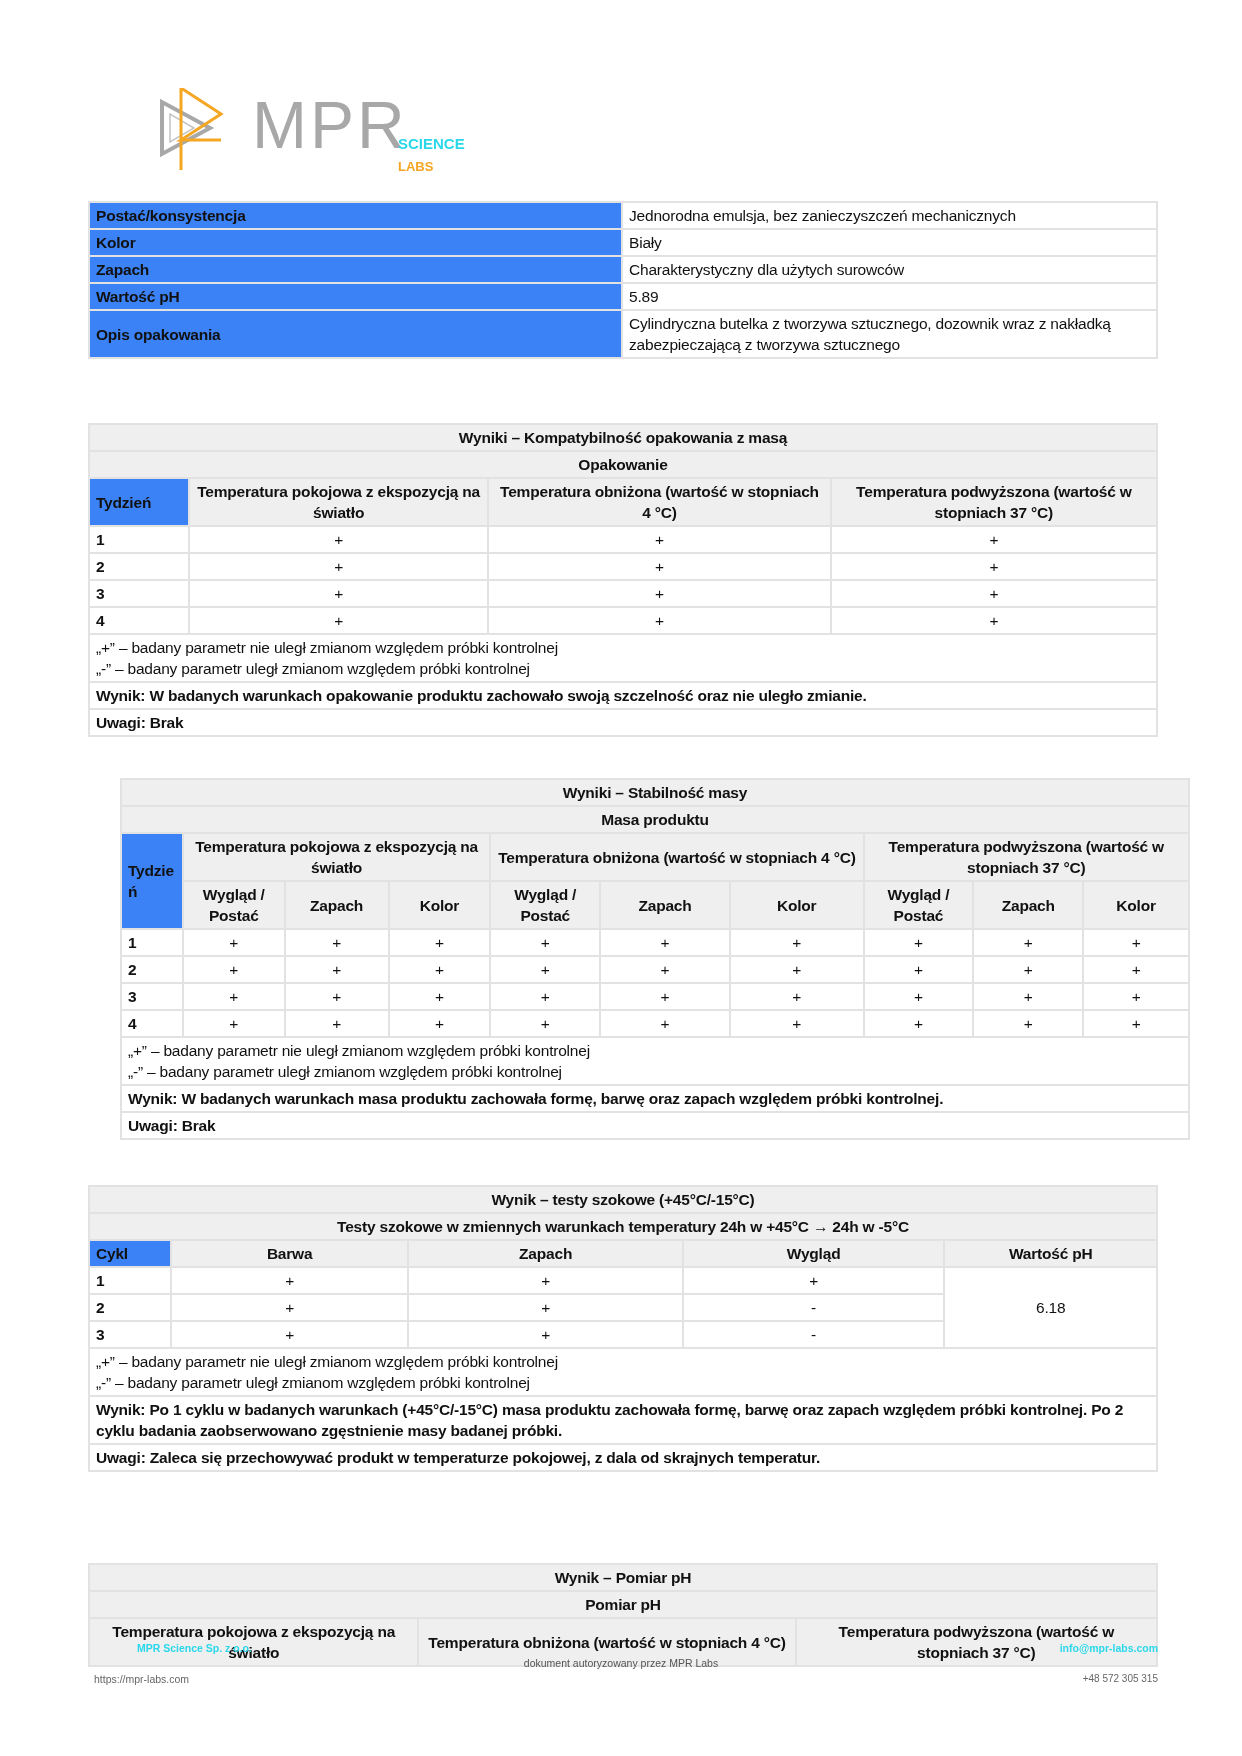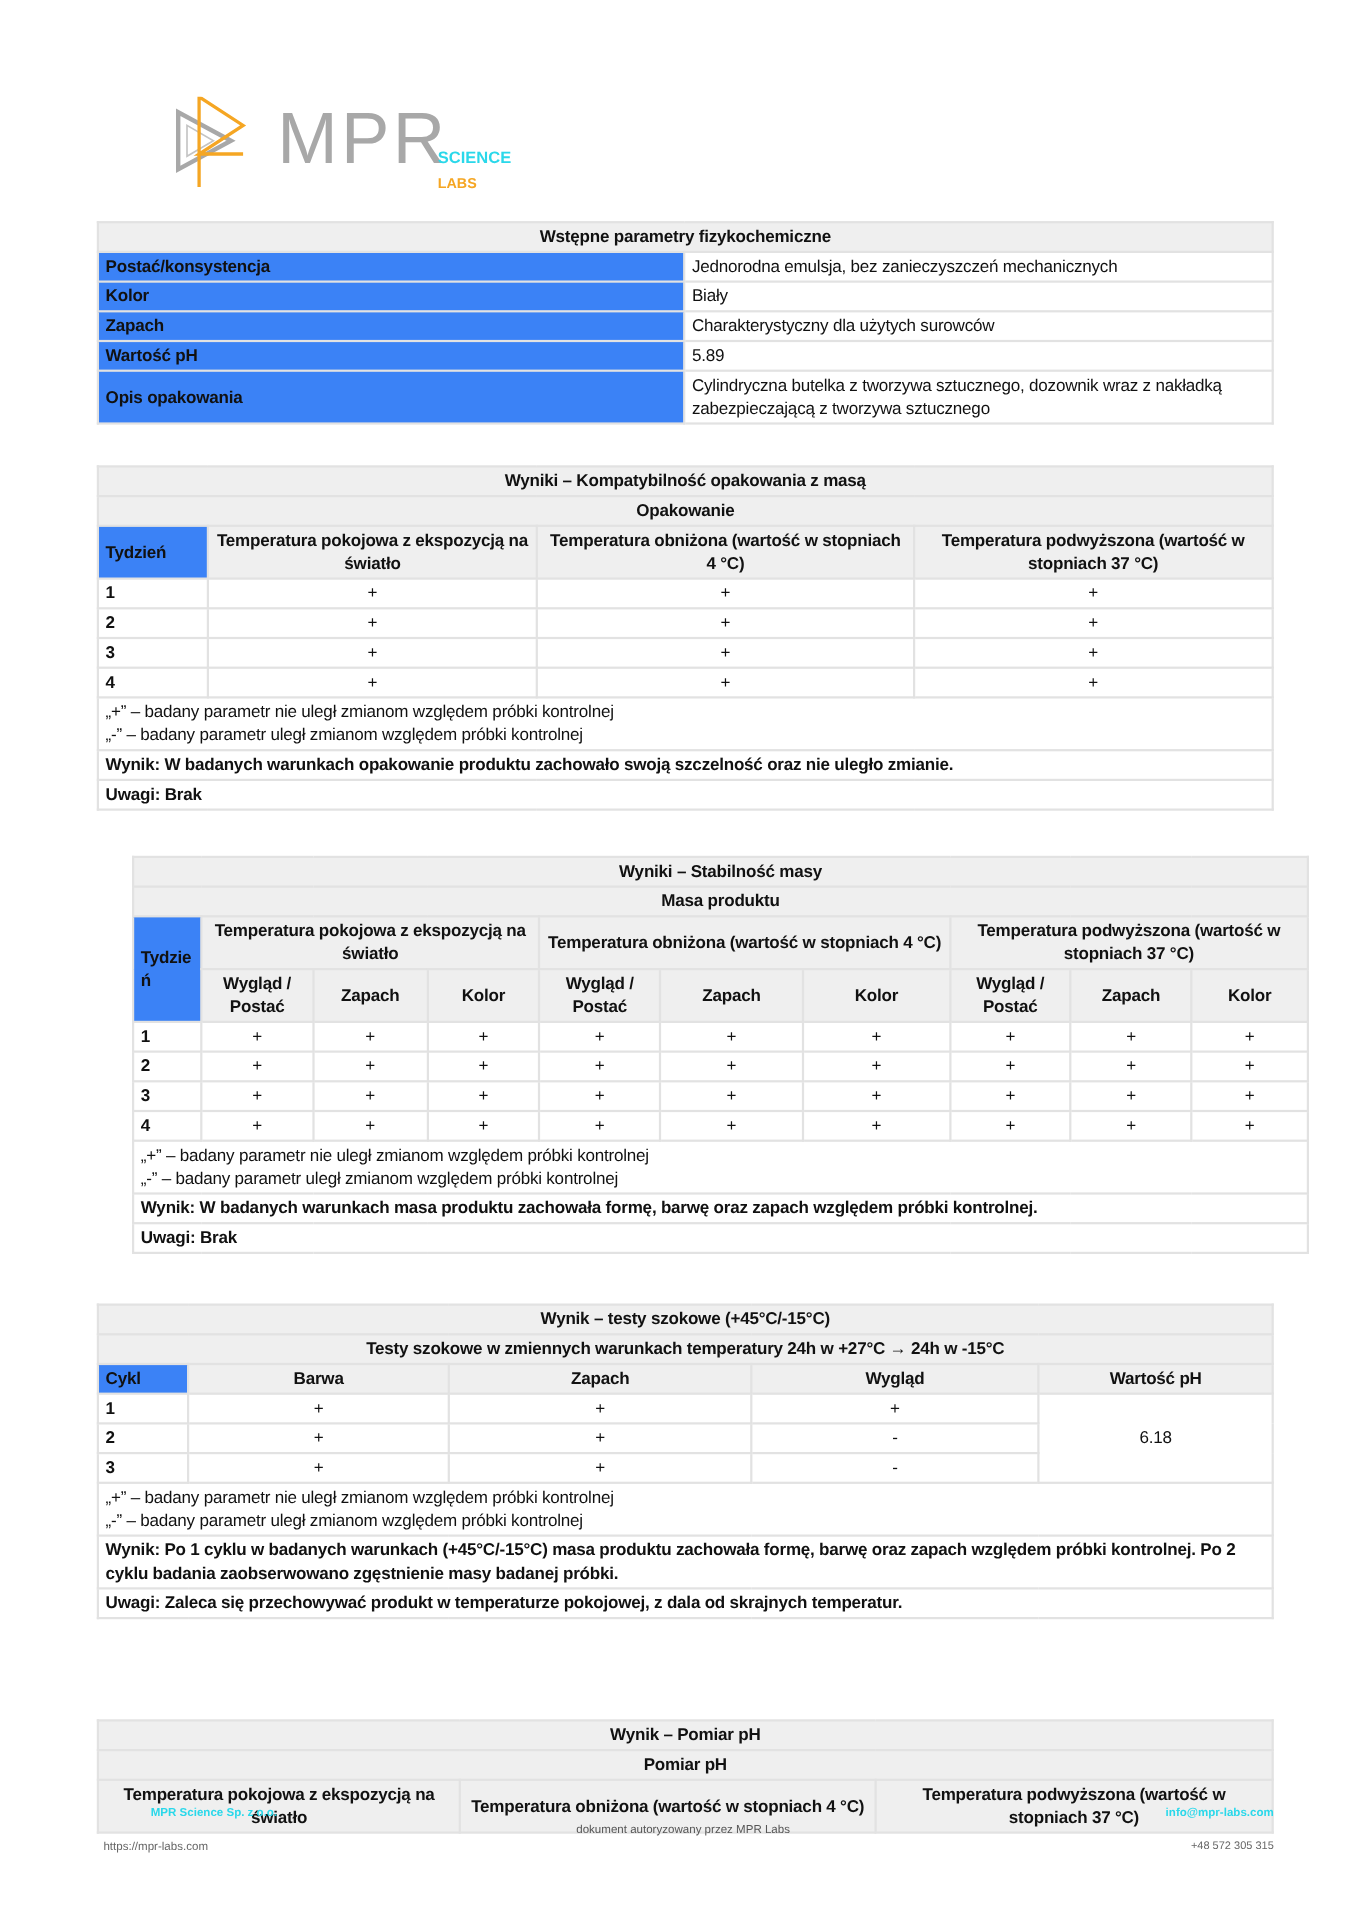--- a/index.html
+++ b/index.html
@@ -42,23 +42,20 @@
   <div class="labs">LABS</div>
   <div class="science">SCIENCE</div>
 </div>
 
 <table class="doc t1">
   <colgroup>
       <col style="width:534px">
       <col style="width:536px">
     </colgroup>
   <tbody>
-      <tr>
-        <td class="hd b" colspan="2">Wstępne parametry fizykochemiczne</td>
-      </tr>
   <tr>
     <td class="lab b">Postać/konsystencja</td>
     <td class="w">Jednorodna emulsja, bez zanieczyszczeń mechanicznych</td>
   </tr>
   <tr>
     <td class="lab b">Kolor</td>
     <td class="w">Biały</td>
   </tr>
   <tr>
     <td class="lab b">Zapach</td>
@@ -240,21 +237,21 @@
       <col style="width:238px">
       <col style="width:275px">
       <col style="width:262px">
       <col style="width:213px">
     </colgroup>
   <tbody>
       <tr>
         <td class="hd b" colspan="5">Wynik – testy szokowe (+45°C/-15°C)</td>
       </tr>
   <tr>
-        <td class="hd b" colspan="5">Testy szokowe w zmiennych warunkach temperatury 24h w +27°C → 24h w -15°C</td>
+        <td class="hd b" colspan="5">Testy szokowe w zmiennych warunkach temperatury 24h w +45°C → 24h w -5°C</td>
       </tr>
   <tr>
     <td class="lab b">Cykl</td>
     <td class="hd b">Barwa</td>
     <td class="hd b">Zapach</td>
     <td class="hd b">Wygląd</td>
     <td class="hd b">Wartość pH</td>
   </tr>
   <tr>
     <td class="w b">1</td>

